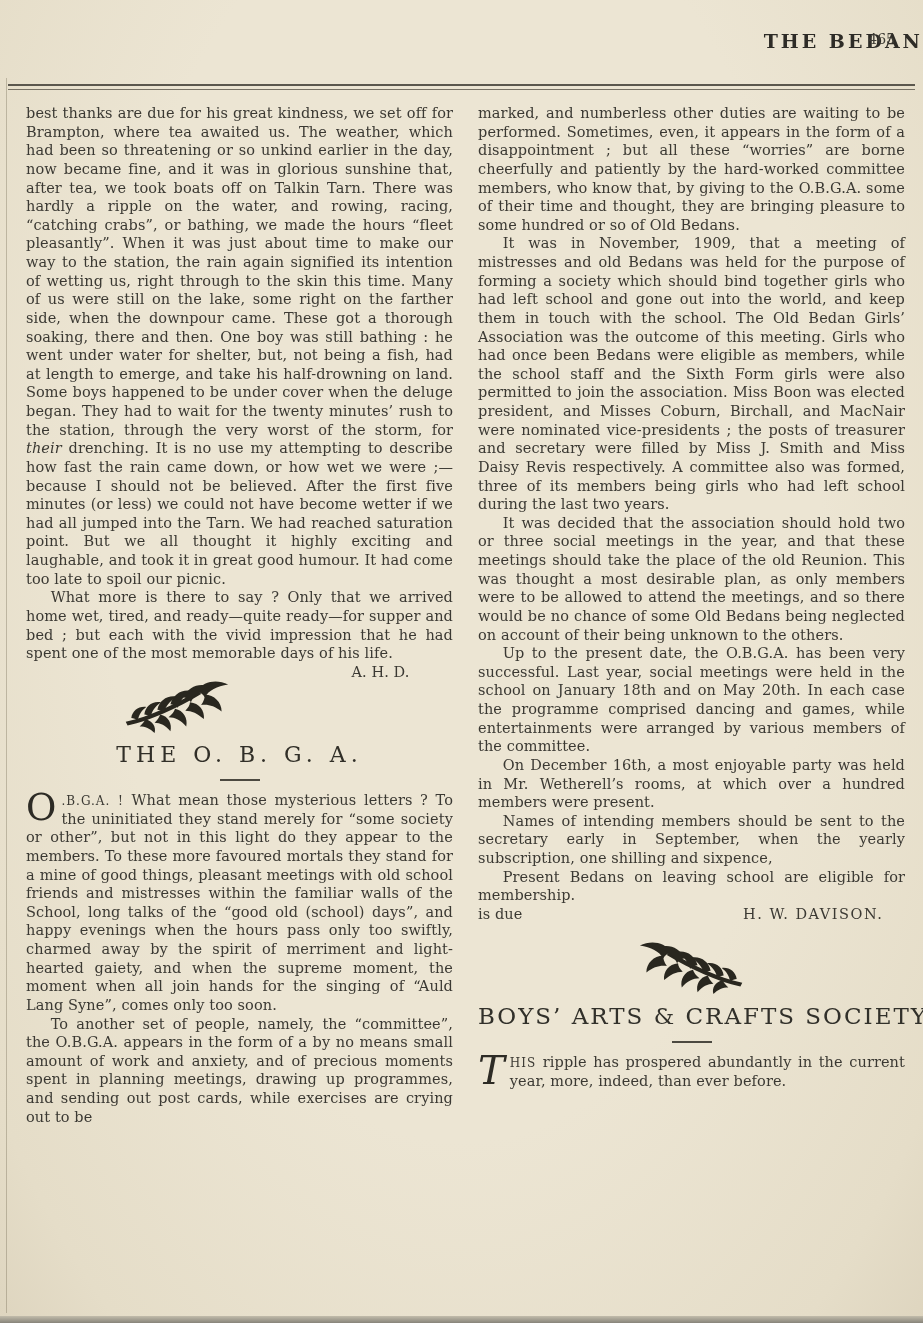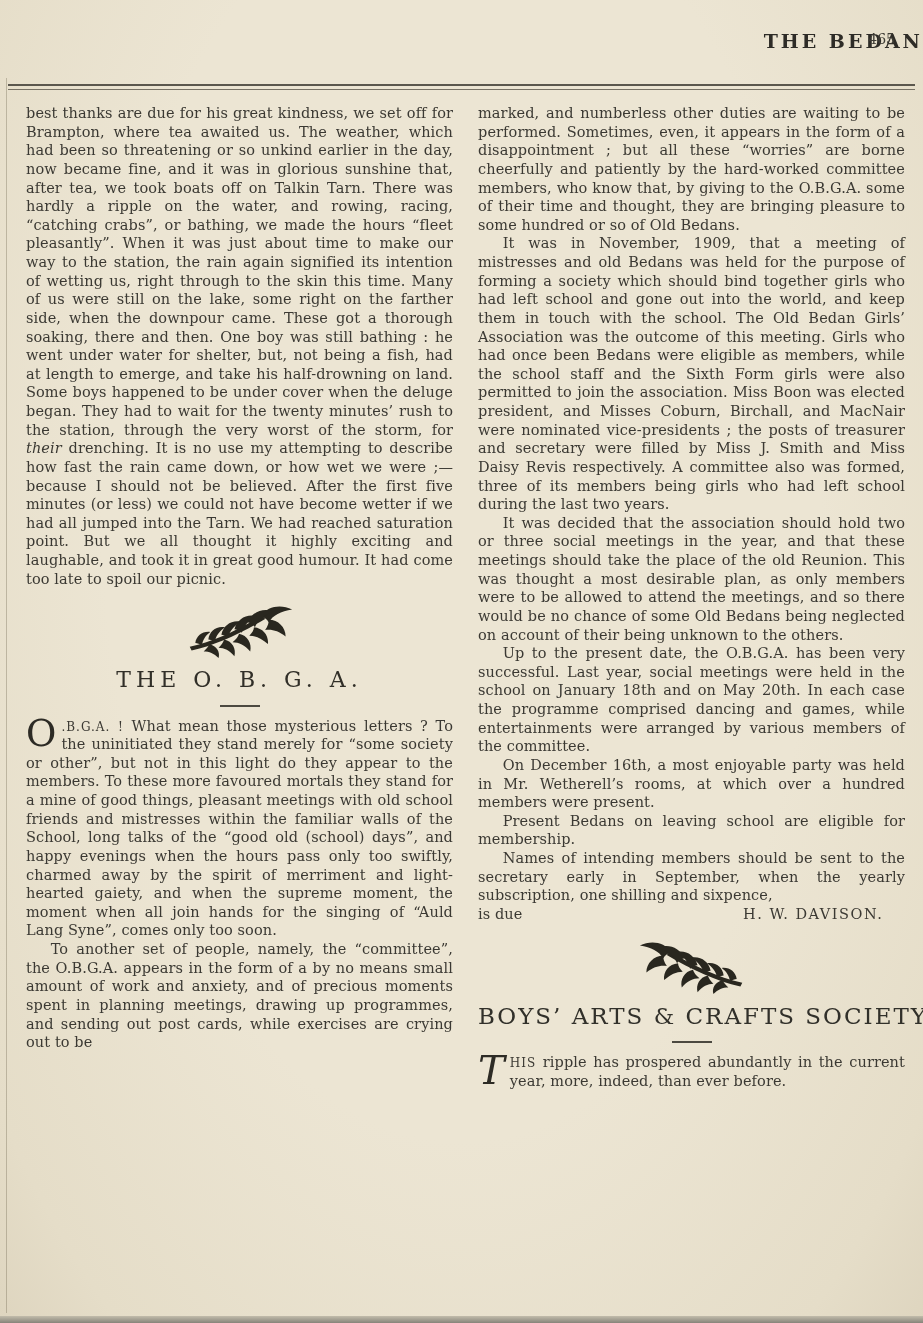--- a/index.html
+++ b/index.html
@@ -73,20 +73,21 @@
   <div class="header">
     <div class="title">THE BEDAN</div>
     <div class="pageno">465</div>
   </div>
   <div class="double-rule"></div>
 
   <div class="columns">
 
     <div class="col">
       <p class="noindent"><span>best thanks are due for his great kindness, we set off for Brampton, where tea awaited us. The weather, which had been so threatening or so unkind earlier in the day, now became fine, and it was in glorious sunshine that, after tea, we took boats off on Talkin Tarn. There was hardly a ripple on the water, and rowing, racing, “catching crabs”, or bathing, we made the hours “fleet pleasantly”. When it was just about time to make our way to the station, the rain again signified its intention of wetting us, right through to the skin this time. Many of us were still on the lake, some right on the farther side, when the downpour came. These got a thorough soaking, there and then. One boy was still bathing : he went under water for shelter, but, not being a fish, had at length to emerge, and take his half-drowning on land. Some boys happened to be under cover when the deluge began. They had to wait for the twenty minutes’ rush to the station, through the very worst of the storm, for </span><em>their</em><span> drenching. It is no use my attempting to describe how fast the rain came down, or how wet we were ;—because I should not be believed. After the first five minutes (or less) we could not have become wetter if we had all jumped into the Tarn. We had reached saturation point. But we all thought it highly exciting and laughable, and took it in great good humour. It had come too late to spoil our picnic.</span></p>
+      <p><span>What more is there to say ? Only that we arrived home wet, tired, and ready—quite ready—for supper and bed ; but each with the vivid impression that he had spent one of the most memorable days of his life.</span> <span class="sig">A. H. D.</span></p>
 
       <div class="section-head">
         <svg class="ornament" width="116" height="54" viewBox="0 0 120 58" aria-hidden="true">
           <g fill="#29271f">
             <path d="M6 46 C32 40 58 28 84 12 L87 16 C60 32 34 44 8 50 Z"></path>
             <path d="M82 13 C90 2 104 0 116 6 C104 8 95 12 91 20 C89 16 85 14 82 13 Z"></path>
             <path d="M68 20 C73 8 85 4 96 8 C86 12 79 17 76 25 C74 21 70 20 68 20 Z"></path>
             <path d="M54 27 C57 16 67 10 78 13 C69 18 64 23 62 31 C60 28 56 27 54 27 Z"></path>
             <path d="M40 33 C42 23 51 17 61 19 C53 24 49 29 47 36 C45 34 42 33 40 33 Z"></path>
             <path d="M26 38 C27 29 35 23 44 25 C38 29 34 34 33 41 C31 39 28 38 26 38 Z"></path>
@@ -105,22 +106,22 @@
       <p class="noindent"><span class="dropcap">O</span><span class="leadin">.B.G.A. !</span><span> What mean those mysterious letters ? To the uninitiated they stand merely for “some society or other”, but not in this light do they appear to the members. To these more favoured mortals they stand for a mine of good things, pleasant meetings with old school friends and mistresses within the familiar walls of the School, long talks of the “good old (school) days”, and happy evenings when the hours pass only too swiftly, charmed away by the spirit of merriment and light-hearted gaiety, and when the supreme moment, the moment when all join hands for the singing of “Auld Lang Syne”, comes only too soon.</span></p>
       <p>To another set of people, namely, the “committee”, the O.B.G.A. appears in the form of a by no means small amount of work and anxiety, and of precious moments spent in planning meetings, drawing up programmes, and sending out post cards, while exercises are crying out to be</p>
     </div>
 
     <div class="col">
       <p class="noindent">marked, and numberless other duties are waiting to be performed. Sometimes, even, it appears in the form of a disappointment ; but all these “worries” are borne cheerfully and patiently by the hard-worked committee members, who know that, by giving to the O.B.G.A. some of their time and thought, they are bringing pleasure to some hundred or so of Old Bedans.</p>
       <p>It was in November, 1909, that a meeting of mistresses and old Bedans was held for the purpose of forming a society which should bind together girls who had left school and gone out into the world, and keep them in touch with the school. The Old Bedan Girls’ Association was the outcome of this meeting. Girls who had once been Bedans were eligible as members, while the school staff and the Sixth Form girls were also permitted to join the association. Miss Boon was elected president, and Misses Coburn, Birchall, and MacNair were nominated vice-presidents ; the posts of treasurer and secretary were filled by Miss J. Smith and Miss Daisy Revis respectively. A committee also was formed, three of its members being girls who had left school during the last two years.</p>
       <p>It was decided that the association should hold two or three social meetings in the year, and that these meetings should take the place of the old Reunion. This was thought a most desirable plan, as only members were to be allowed to attend the meetings, and so there would be no chance of some Old Bedans being neglected on account of their being unknown to the others.</p>
       <p>Up to the present date, the O.B.G.A. has been very successful. Last year, social meetings were held in the school on January 18th and on May 20th. In each case the programme comprised dancing and games, while entertainments were arranged by various members of the committee.</p>
       <p>On December 16th, a most enjoyable party was held in Mr. Wetherell’s rooms, at which over a hundred members were present.</p>
+      <p>Names of intending members should be sent to the secretary early in September, when the yearly subscription, one shilling and sixpence,</p>
       <p>Present Bedans on leaving school are eligible for membership.</p>
-      <p>Names of intending members should be sent to the secretary early in September, when the yearly subscription, one shilling and sixpence,</p>
       <div class="sigline">
         <span>is due</span>
         <span class="sigcaps">H. W. DAVISON.</span>
       </div>
 
       <div class="section-head">
         <svg class="ornament flipped" width="116" height="54" viewBox="0 0 120 58" aria-hidden="true">
           <g fill="#29271f">
             <path d="M6 46 C32 40 58 28 84 12 L87 16 C60 32 34 44 8 50 Z"></path>
             <path d="M82 13 C90 2 104 0 116 6 C104 8 95 12 91 20 C89 16 85 14 82 13 Z"></path>

